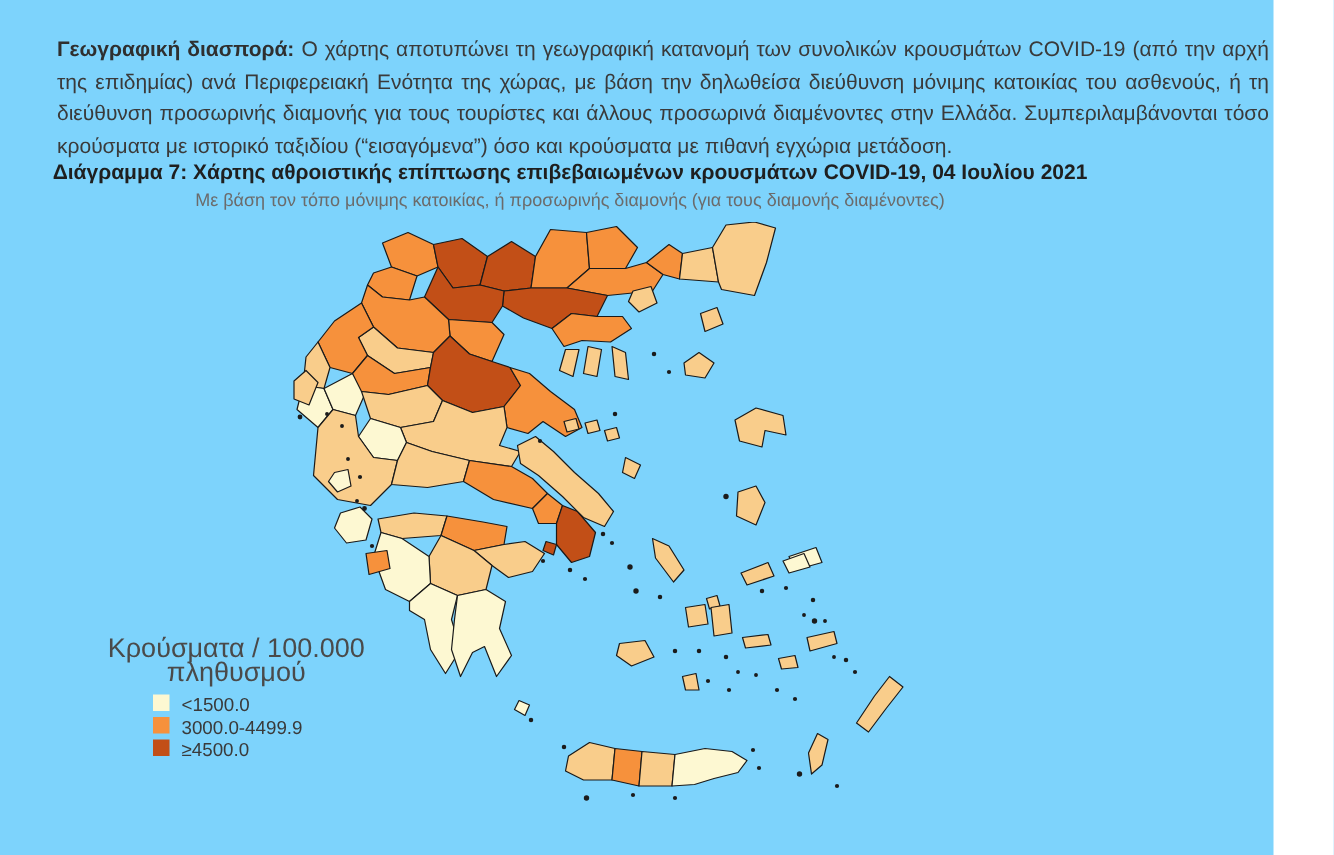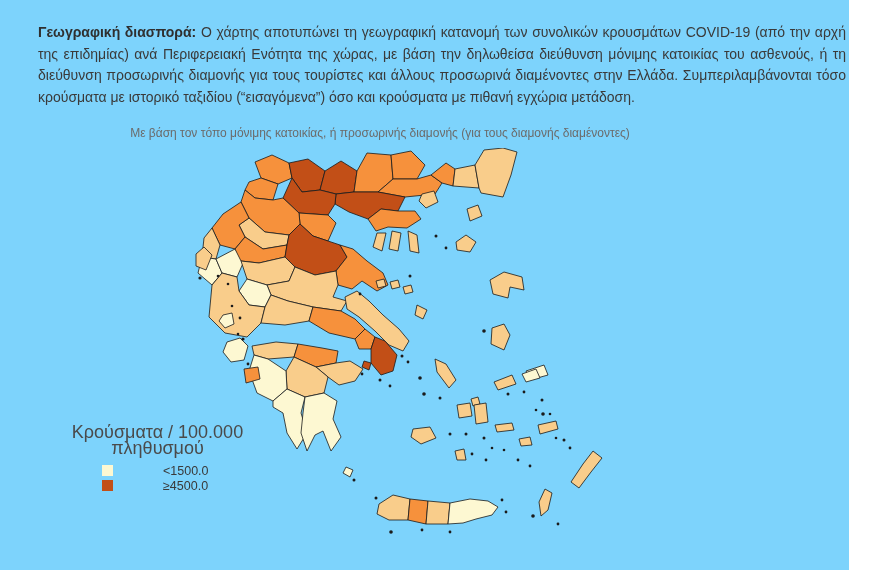--- a/index.html
+++ b/index.html
@@ -9,33 +9,34 @@
          color:#3a3a3a;text-align:justify;}
   .intro b{color:#2f2f2f;}
   .fig-title{position:absolute;left:30px;top:106px;width:700px;text-align:center;
              font-size:14px;font-weight:bold;color:#1f1f1f;}
   .fig-subtitle{position:absolute;left:30px;top:126px;width:700px;text-align:center;
                 font-size:12px;color:#6b6b6b;}
   .map-wrap{position:absolute;left:140px;top:148px;width:640px;height:420px;}
   .legend{position:absolute;left:40px;top:424px;width:235px;}
   .legend-title{font-size:18px;color:#4a4a4a;text-align:center;line-height:16px;}
   .legend-rows{margin-top:7px;padding-left:62px;}
-  .legend-row{display:flex;align-items:center;height:15px;gap:42px;}
+  .legend-row{display:flex;height:15px;}
   .swatch{width:11px;height:11px;margin-right:8px;flex:0 0 auto;}
   .legend-label{font-size:12.5px;color:#3a3a3a;white-space:nowrap;}
   svg .rg{stroke:#1a1a1a;stroke-width:0.8;stroke-linejoin:round;}
   svg .dot{fill:#1b1b1b;stroke:none;}
 </style>
 </head>
 <body>
 
 <div class="page">
 
   <p class="intro"><b>Γεωγραφική διασπορά:</b><span> Ο χάρτης αποτυπώνει τη γεωγραφική κατανομή των συνολικών κρουσμάτων COVID-19 (από την αρχή της επιδημίας) ανά Περιφερειακή Ενότητα της χώρας, με βάση την δηλωθείσα διεύθυνση μόνιμης κατοικίας του ασθενούς, ή τη διεύθυνση προσωρινής διαμονής για τους τουρίστες και άλλους προσωρινά διαμένοντες στην Ελλάδα. Συμπεριλαμβάνονται τόσο κρούσματα με ιστορικό ταξιδίου (“εισαγόμενα”) όσο και κρούσματα με πιθανή εγχώρια μετάδοση.</span></p>
 
+  <div class="fig-title">Διάγραμμα 7: Χάρτης αθροιστικής επίπτωσης επιβεβαιωμένων κρουσμάτων COVID-19, 04 Ιουλίου 2021</div>
   <div class="fig-subtitle">Με βάση τον τόπο μόνιμης κατοικίας, ή προσωρινής διαμονής (για τους διαμονής διαμένοντες)</div>
 
   <div class="map-wrap">
     <svg width="640" height="420" viewBox="0 0 640 420">
       <g class="rg">
 
         <polygon points="115,14 132,7 149,15 152,30 138,36 121,30" fill="#F6913C"></polygon>
         <polygon points="109,34 121,30 138,36 133,52 115,50 105,42" fill="#F6913C"></polygon>
         <polygon points="149,15 168,11 185,23 180,42 162,44 152,30" fill="#C24F17"></polygon>
         <polygon points="185,23 201,13 217,23 214,44 196,46 180,42" fill="#C24F17"></polygon>
@@ -176,19 +177,23 @@
   <div class="legend">
     <div class="legend-title">
       <div>Κρούσματα / 100.000 πληθυσμού</div>
     </div>
     <div class="legend-rows">
       <div class="legend-row">
         <span class="swatch" style="background: rgb(253, 248, 210);"></span>
         <span class="legend-label">&lt;1500.0</span>
       </div>
       <div class="legend-row">
+        <span class="swatch" style="background: rgb(246, 145, 60);"></span>
+        <span class="legend-label">3000.0-4499.9</span>
+      </div>
+      <div class="legend-row">
         <span class="swatch" style="background: rgb(194, 79, 23);"></span>
         <span class="legend-label">≥4500.0</span>
       </div>
     </div>
   </div>
 
 </div>
 
 </body></html>

